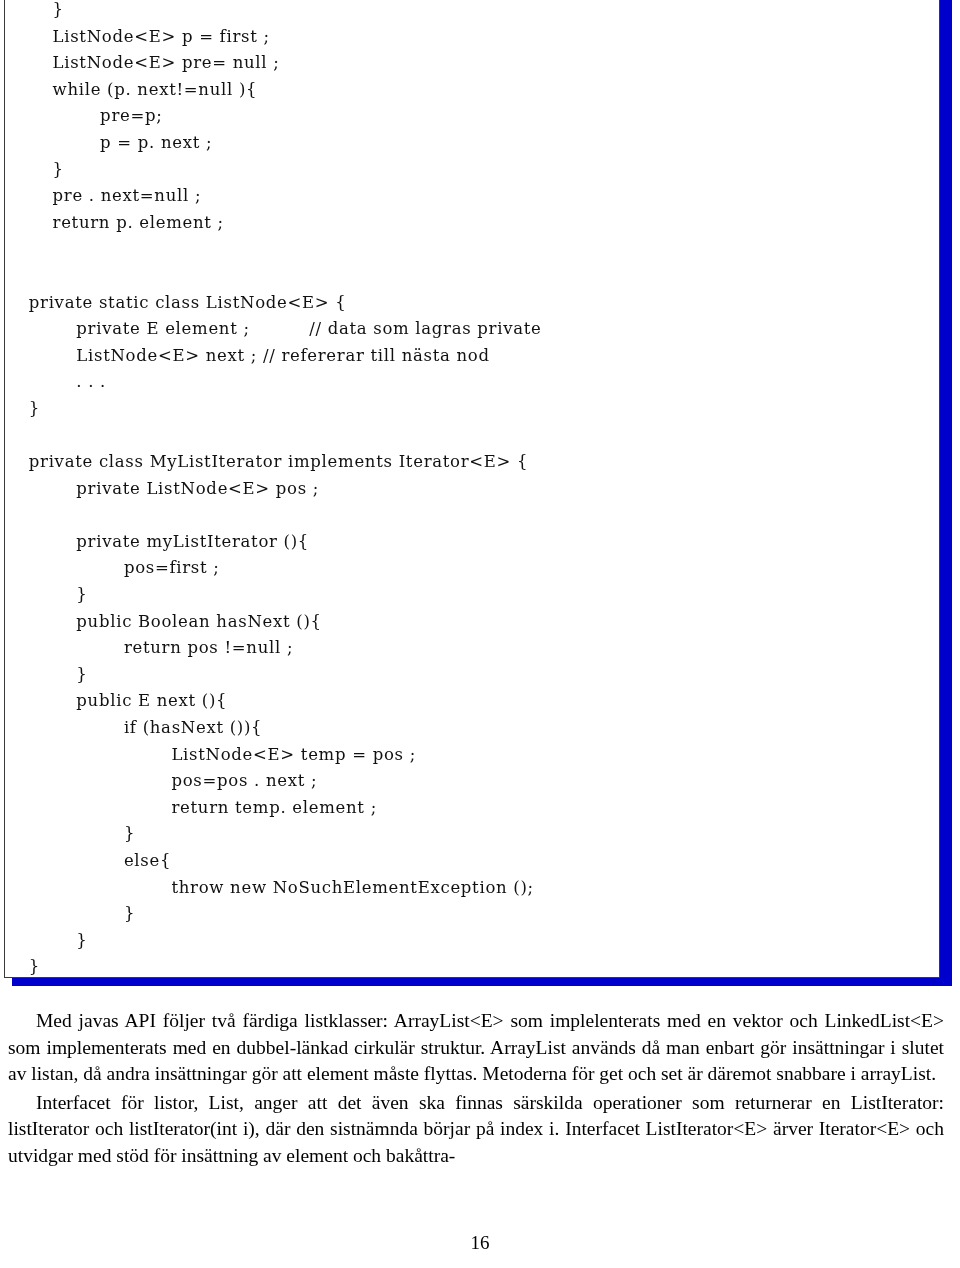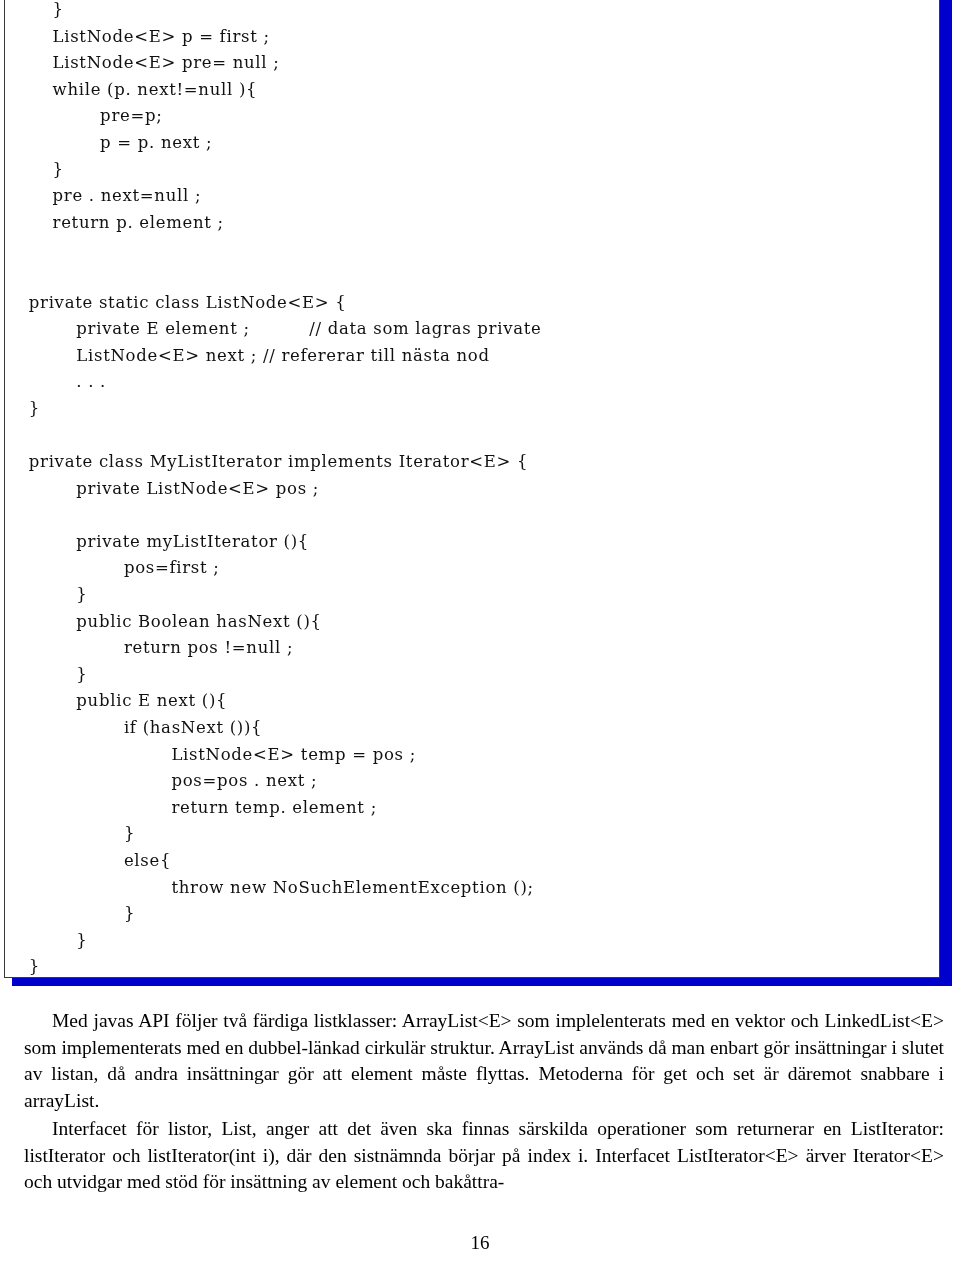--- a/index.html
+++ b/index.html
@@ -70,21 +70,21 @@
     left: 8px;
     top: 1008px;
     width: 936px;
     font-family: "Liberation Serif", "DejaVu Serif", serif;
     font-size: 19.5px;
     line-height: 26.5px;
     text-align: justify;
     color: #000000;
   }
   .prose p {
-    margin: 0 0 0 16px;
+    margin: 0 0 0 0;
     text-indent: 28px;
   }
   .prose p + p { margin-top: 2px; }
 
   
   .page-number {
     position: absolute;
     left: 0;
     top: 1232px;
     width: 960px;

